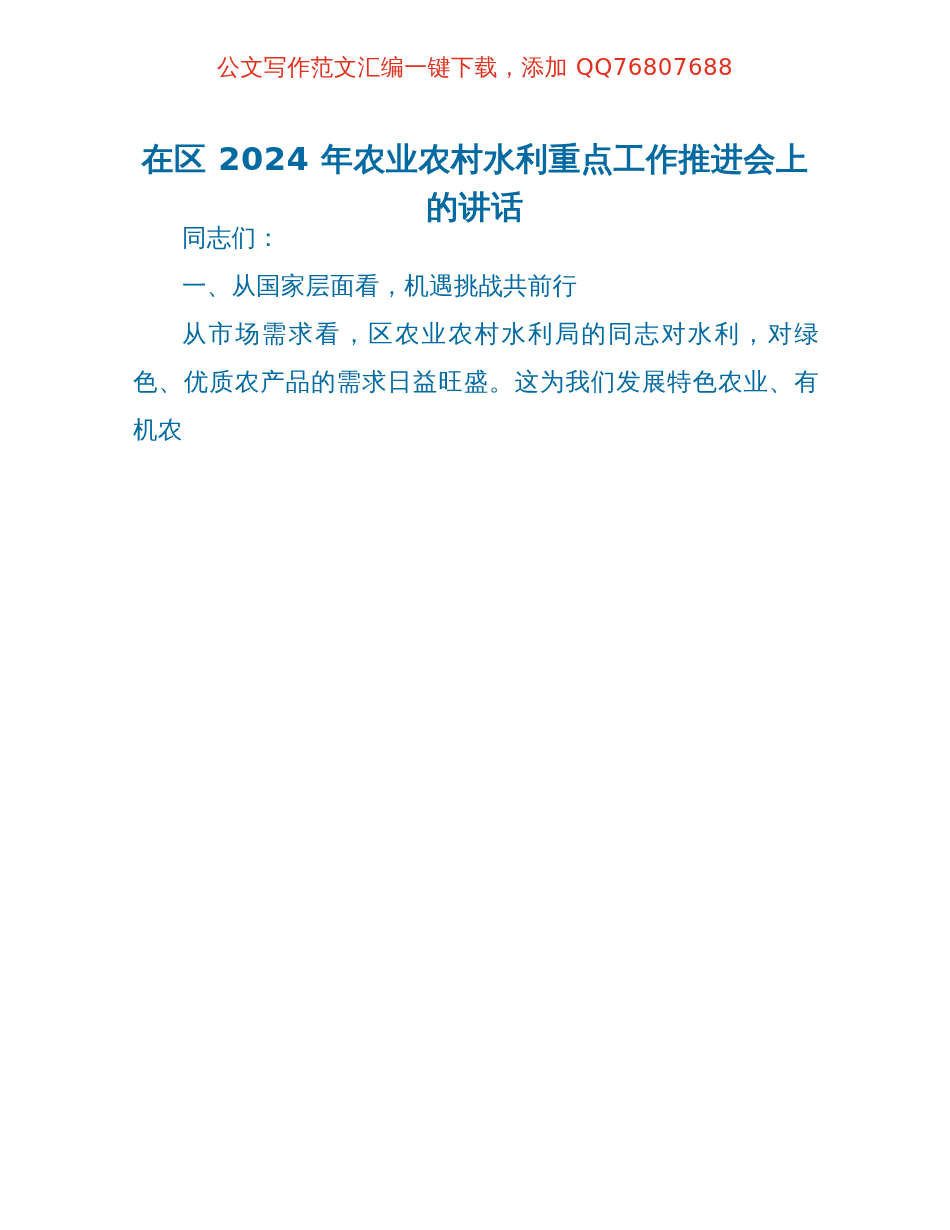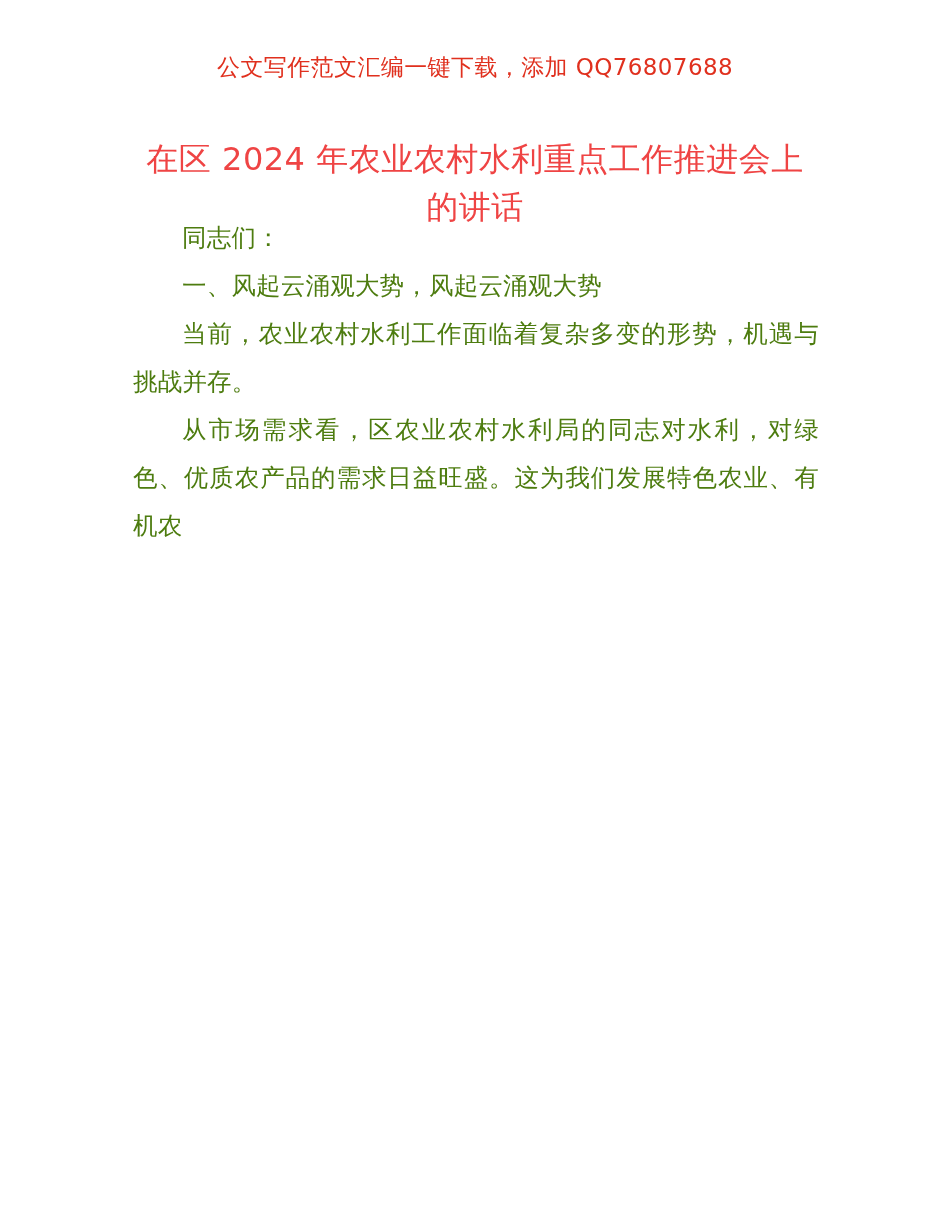--- a/index.html
+++ b/index.html
@@ -41,41 +41,41 @@
 
   
   .doc-title {
     position: absolute;
     top: 114px;
     left: 133px;
     width: 684px;
     text-align: center;
     font-size: 32px;
     line-height: 48px;
-    font-weight: 400;
+    font-weight: 700;
     letter-spacing: 0.5px;
-    color: #ef4444;
+    color: #0369a1;
   }
 
   
   .body-block {
     position: absolute;
     top: 214px;
     left: 133px;
     width: 686px;
   }
 
   .para {
     font-size: 24.5px;
     line-height: 48px;
     text-align: justify;
     text-justify: inter-ideograph;
     letter-spacing: 0.2px;
     margin: 0;
-    color: #4d7c0f;
+    color: #0369a1;
     text-indent: 2em;
     word-break: break-all;
   }
 
   .para.salutation {
     text-indent: 2em;
     margin-bottom: 0;
   }
 
   .para.section-heading {
@@ -90,22 +90,21 @@
 
   <div class="promo-header">公文写作范文汇编一键下载，添加 QQ76807688</div>
 
   <h1 class="doc-title">在区 2024 年农业农村水利重点工作推进会上的讲话</h1>
 
   <div class="body-block">
 
     <p class="para salutation">同志们：</p>
 
 
-    <p class="para section-heading">一、风起云涌观大势，风起云涌观大势</p>
+    <p class="para section-heading">一、从国家层面看，机遇挑战共前行</p>
 
-    <p class="para">当前，农业农村水利工作面临着复杂多变的形势，机遇与挑战并存。</p>
 
 
     <p class="para">从市场需求看，区农业农村水利局的同志对水利，对绿色、优质农产品的需求日益旺盛。这为我们发展特色农业、有机农</p>
 
   </div>
 
 </div>
 
 </body></html>

